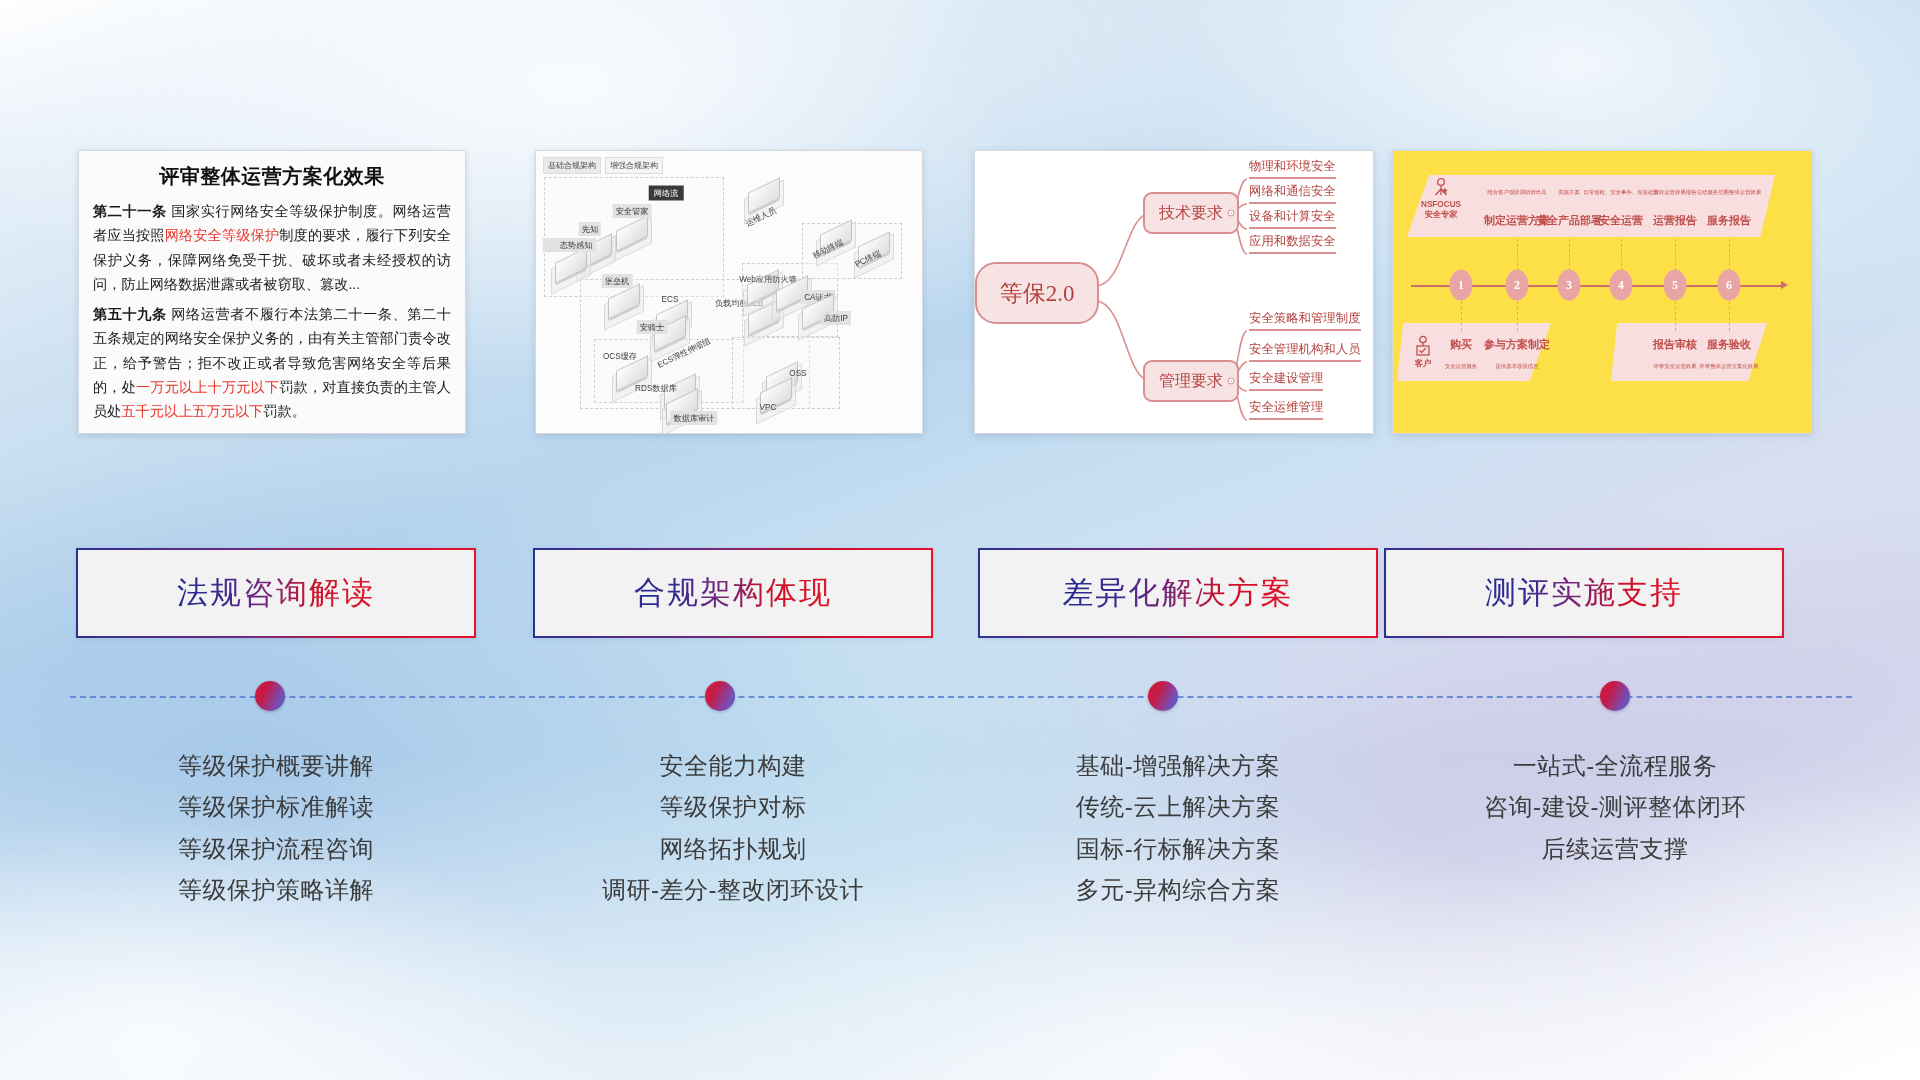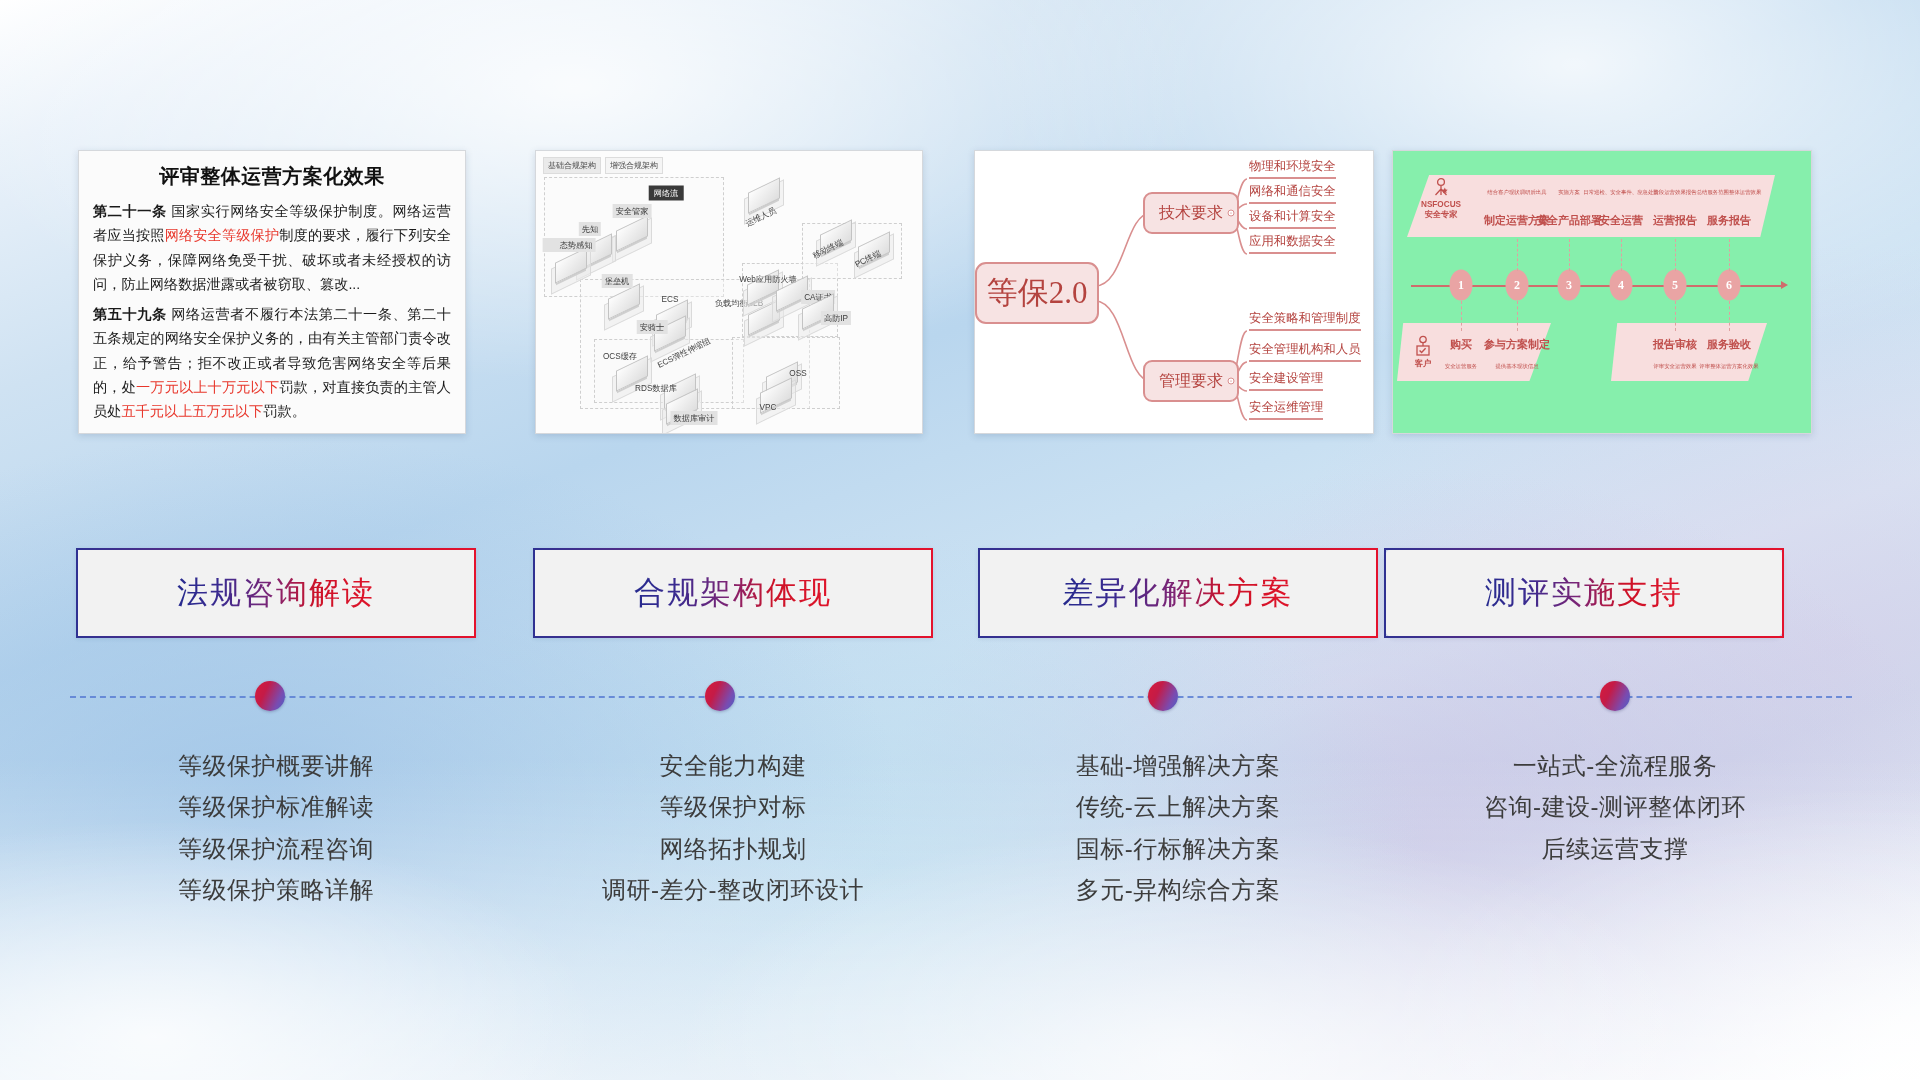--- a/index.html
+++ b/index.html
@@ -99,39 +99,39 @@
 
   
   .mind { position: relative; width: 100%; height: 100%; background: #fff; }
   .mnode {
     position: absolute; transform: translate(-50%,-50%);
     background: #f7e3e3; border: 2px solid #d98f8f; border-radius: 9px;
     color: #b4433f; font-family: "Liberation Serif","DejaVu Serif", serif;
     display: flex; align-items: center; justify-content: center;
     white-space: nowrap;
   }
-  .mnode.root { width: 124px; height: 62px; font-size: 31px; border-radius: 11px; }
+  .mnode.root { width: 124px; height: 62px; font-size: 23px; border-radius: 21px; }
   .mnode.mid  { width: 96px; height: 42px; font-size: 16px; }
   .mleaf {
     position: absolute; transform: translateY(-100%);
     color: #b4433f; font-size: 12.4px; white-space: nowrap;
     font-family: "Liberation Serif","DejaVu Serif", serif;
     padding-bottom: 2px; border-bottom: 2px solid #d98f8f;
   }
   .mdot {
     position: absolute; width: 7px; height: 7px; border-radius: 50%;
     border: 1px solid #d98f8f; background: #fff; transform: translate(-50%,-50%);
   }
   .mdot::after {
     content:''; position:absolute; left:2px; top:2px; width:1px; height:1px;
     background:#b4433f; border-radius:50%;
   }
 
   
-  .nsf { position: relative; width: 100%; height: 100%; background: #86efac; }
+  .nsf { position: relative; width: 100%; height: 100%; background: #fde047; }
   .nsf-band {
     position: absolute; background: #f8dede;
   }
   .nsf-band.top {
     left: 14px; top: 24px; width: 368px; height: 62px;
     clip-path: polygon(6% 0, 100% 0, 96% 100%, 0% 100%);
   }
   .nsf-band.bl {
     left: 4px; top: 172px; width: 154px; height: 58px;
     clip-path: polygon(4% 0, 100% 0, 86% 100%, 0% 100%);

